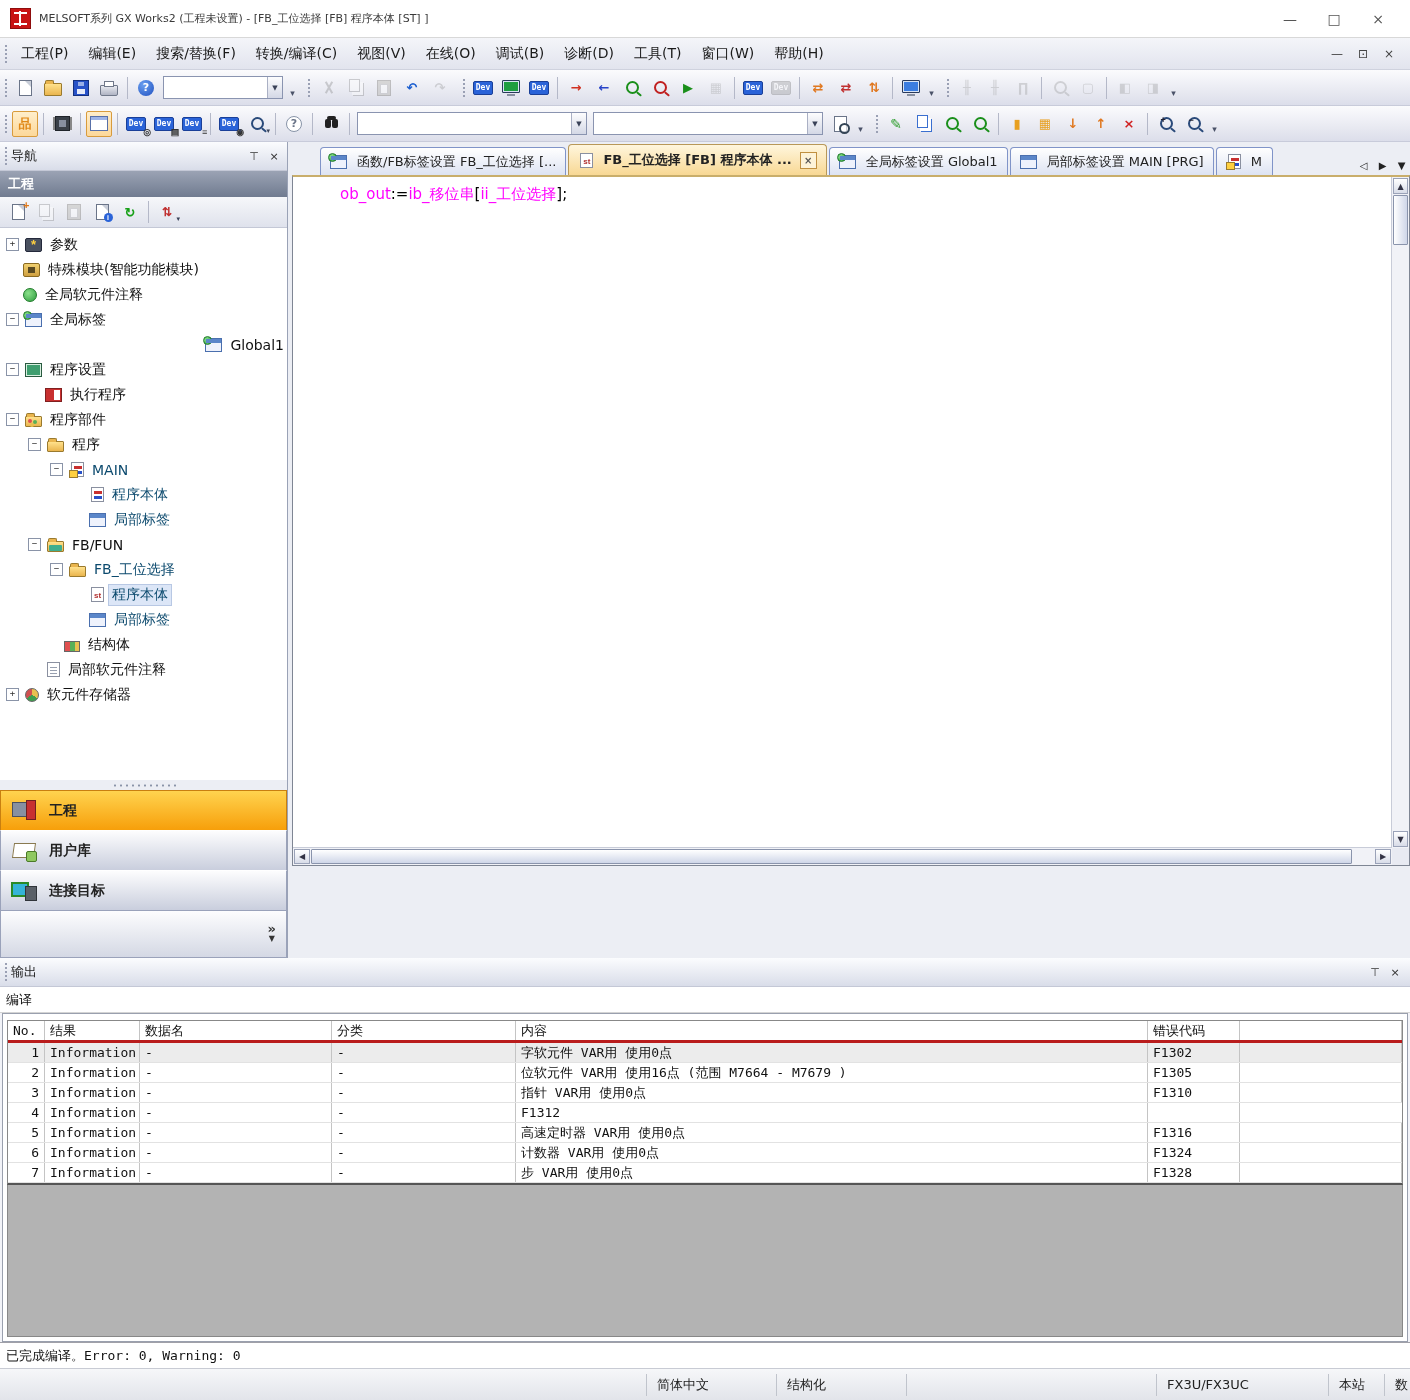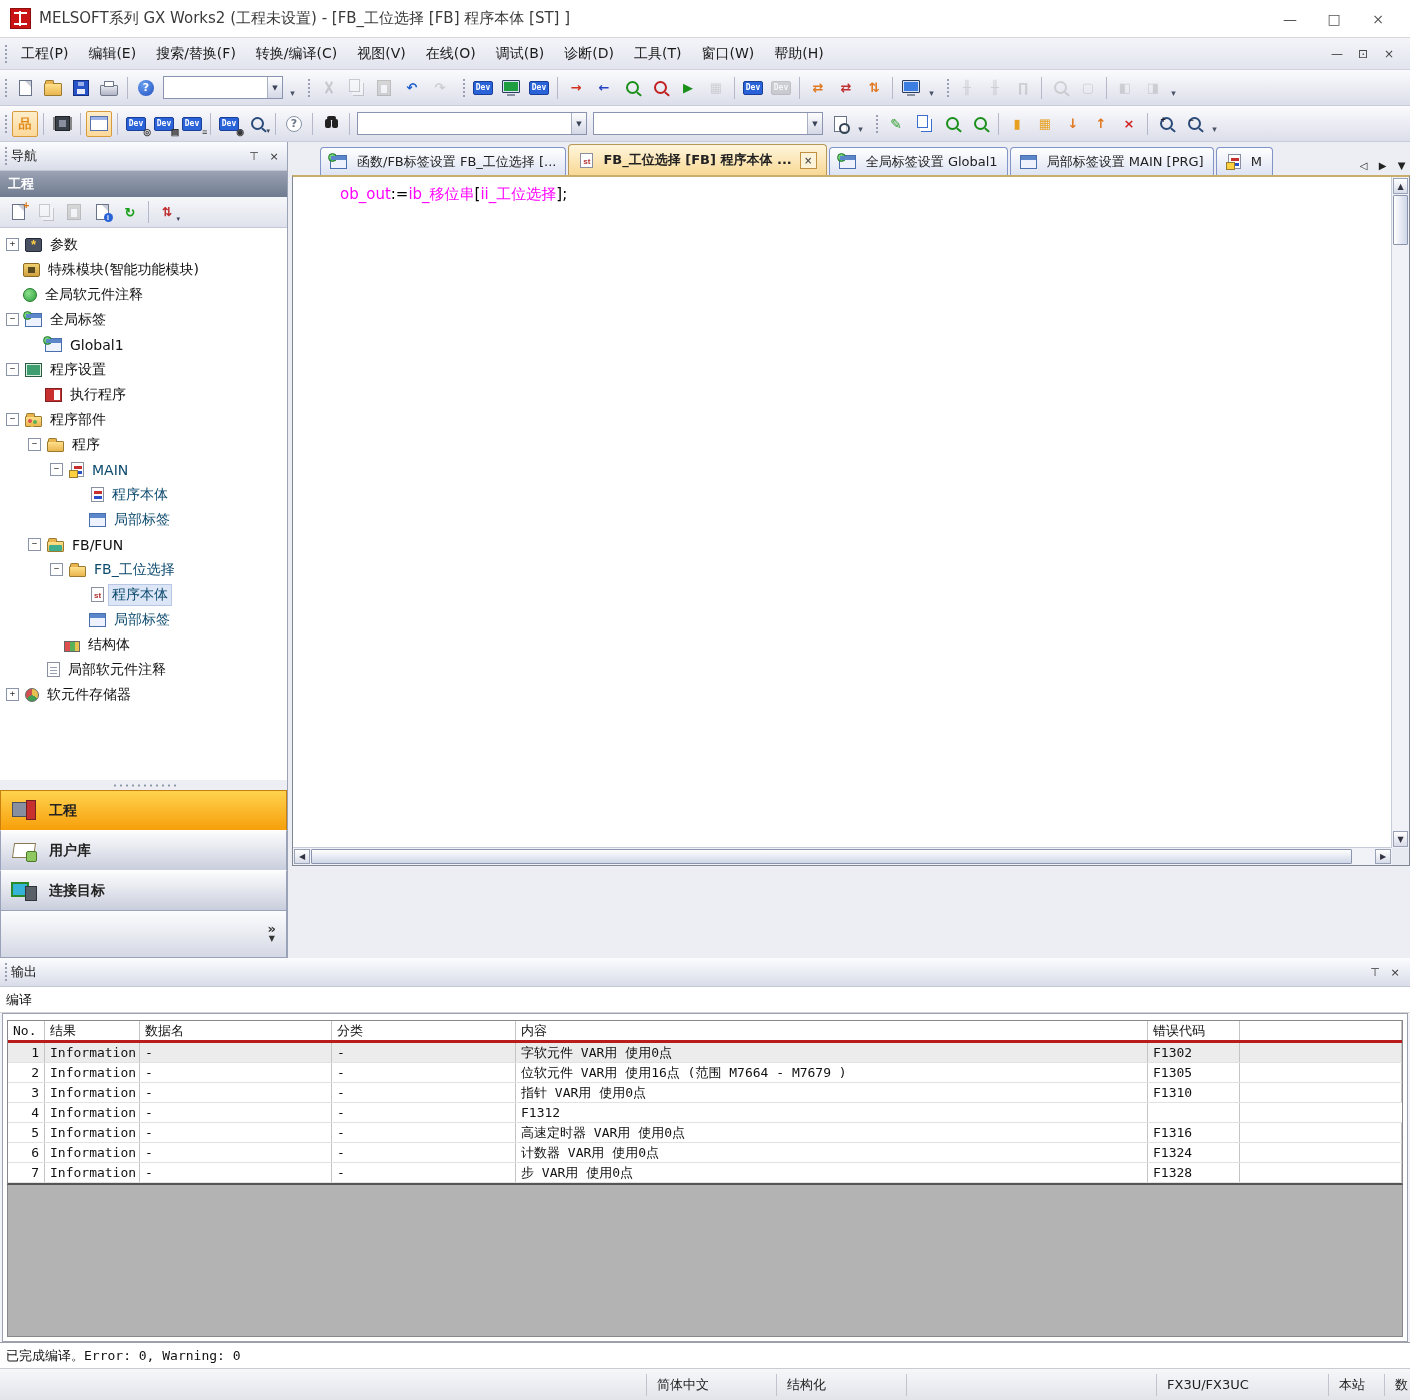--- a/index.html
+++ b/index.html
@@ -7,21 +7,21 @@
        font-family:"DejaVu Sans","Liberation Sans",sans-serif;font-size:13px;color:#111;
        overflow:hidden;-webkit-user-select:none;user-select:none}
   .abs{position:absolute}
   
   #titlebar{left:0;top:0;width:1410px;height:38px;background:#fff;border-bottom:1px solid #d8d8d8;
             display:flex;align-items:center;padding:0 10px;box-sizing:border-box}
   .applogo{width:19px;height:19px;background:#c81414;border:1px solid #8e0d0d;margin-right:8px;
            position:relative;flex:none}
   .applogo:before{content:"";position:absolute;inset:3px;border:2px solid #fff;border-left:none;border-right:none}
   .applogo:after{content:"";position:absolute;top:2px;bottom:2px;left:8px;width:2px;background:#fff}
-  #title-text{font-size:15px;color:#3a3a3a;white-space:nowrap}
+  #title-text{font-size:11px;color:#3a3a3a;white-space:nowrap}
   .wctrls{margin-left:auto;display:flex}
   .wbtn{width:44px;height:30px;display:flex;align-items:center;justify-content:center;
         color:#555;font-size:14px}
   
   #menubar{left:0;top:38px;width:1410px;height:32px;background:linear-gradient(#f4f5f9,#e2e4ee);
            display:flex;align-items:center;box-sizing:border-box;border-bottom:1px solid #cfd2de}
   .ghandle{width:5px;height:22px;margin:0 3px;flex:none;
            background-image:radial-gradient(circle,#9aa0b4 1px,transparent 1.2px);
            background-size:4px 4px;background-repeat:repeat-y;background-position:center}
   .menu-item{padding:5px 10px;font-size:14px;color:#1a1a1a;white-space:nowrap}
@@ -532,21 +532,21 @@
           <span class="espc"></span>
           <span class="nicon n-globe"></span>
           <span class="tlabel">全局软元件注释</span>
         </div>
         <div class="trow" style="padding-left: 6px;">
           <span class="ebox">−</span>
           <span style="width: 2px; flex: 0 0 auto;"></span>
           <span class="nicon n-gtable"></span>
           <span class="tlabel">全局标签</span>
         </div>
-        <div class="trow" style="padding-left: 28px;">
+        <div class="trow" style="padding-left: 28px; justify-content: flex-end;">
           <span class="espc"></span>
           <span class="nicon n-gtable"></span>
           <span class="tlabel">Global1</span>
         </div>
         <div class="trow" style="padding-left: 6px;">
           <span class="ebox">−</span>
           <span style="width: 2px; flex: 0 0 auto;"></span>
           <span class="nicon n-setting"></span>
           <span class="tlabel">程序设置</span>
         </div>

